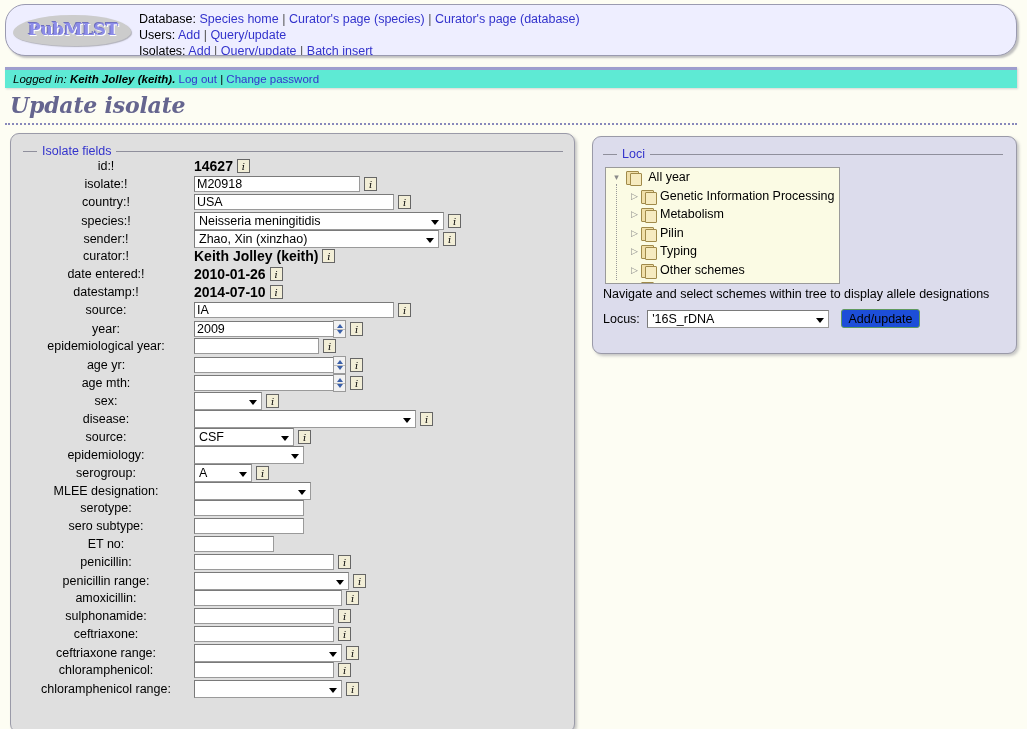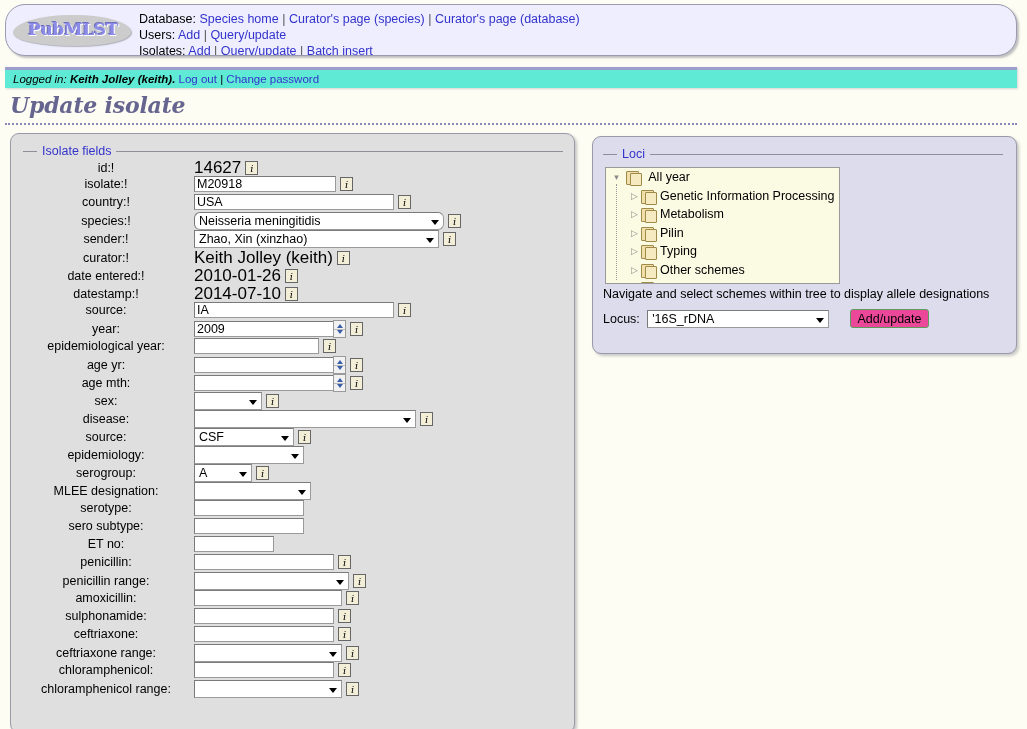--- a/index.html
+++ b/index.html
@@ -131,22 +131,22 @@
     display: inline-block;
     width: 166px;
     text-align: center;
     font-size: 12.5px;
     vertical-align: middle;
     padding-right: 5px;
     color: #000;
   }
   .fstatic {
     display: inline-block;
-    font-weight: normal;
-    font-size: 17px;
+    font-weight: bold;
+    font-size: 14px;
     vertical-align: middle;
   }
   input.tbox {
     vertical-align: middle;
     height: 16px;
     border: 1px solid #9a9a9a;
     border-top-color: #7a7a7a;
     border-left-color: #7a7a7a;
     background: #fff;
     font-family: "Liberation Sans", sans-serif;
@@ -277,25 +277,25 @@
     white-space: nowrap;
   }
   #locusrow {
     position: absolute; left: 10px; top: 172px;
     white-space: nowrap;
   }
   #locusrow .lbl { font-size: 12.5px; vertical-align: middle; margin-right: 4px; }
   .btn {
     display: inline-block;
     vertical-align: middle;
-    margin-left: 17px;
+    margin-left: 8px;
     padding: 1px 7px;
     height: 19px;
     line-height: 16px;
-    background: #ec4899;
+    background: #1d4ed8;
     border: 1px solid #5f9a5f;
     border-radius: 3px;
     font-size: 12.5px;
     color: #000;
     cursor: pointer;
     box-sizing: border-box;
   }
 </style>
 </head>
 <body>
@@ -340,23 +340,23 @@
 </div>
 
 <div id="pagetitle">Update isolate</div>
 <div id="titlerule"></div>
 
 <div id="leftpanel" class="panel">
   <fieldset id="isolate-fs">
     <legend>Isolate fields</legend>
     <div id="isolate-rows">
         <div class="frow"><span class="flabel">id:!</span><span class="fstatic">14627</span><span class="info">i</span></div>
-        <div class="frow"><span class="flabel">isolate:!</span><input class="tbox" type="text" value="M20918" style="width: 142px;"><span class="info">i</span></div>
+        <div class="frow"><span class="flabel">isolate:!</span><input class="tbox" type="text" value="M20918" style="width: 166px;"><span class="info">i</span></div>
         <div class="frow"><span class="flabel">country:!</span><input class="tbox" type="text" value="USA" style="width: 200px;"><span class="info">i</span></div>
-        <div class="frow"><span class="flabel">species:!</span><span class="sel" style="width: 250px; border-radius: 6px;"><span>Neisseria meningitidis</span><span class="arrow"></span></span><span class="info">i</span></div>
+        <div class="frow"><span class="flabel">species:!</span><span class="sel" style="width: 250px;"><span>Neisseria meningitidis</span><span class="arrow"></span></span><span class="info">i</span></div>
         <div class="frow"><span class="flabel">sender:!</span><span class="sel" style="width: 245px;"><span>Zhao, Xin (xinzhao)</span><span class="arrow"></span></span><span class="info">i</span></div>
         <div class="frow"><span class="flabel">curator:!</span><span class="fstatic">Keith Jolley (keith)</span><span class="info">i</span></div>
         <div class="frow"><span class="flabel">date entered:!</span><span class="fstatic">2010-01-26</span><span class="info">i</span></div>
         <div class="frow"><span class="flabel">datestamp:!</span><span class="fstatic">2014-07-10</span><span class="info">i</span></div>
         <div class="frow"><span class="flabel">source:</span><input class="tbox" type="text" value="IA" style="width: 200px;"><span class="info">i</span></div>
         <div class="frow"><span class="flabel">year:</span><input class="tbox" type="text" value="2009" style="width: 140px;"><span class="spin"><span class="up"></span><span class="mid"></span><span class="dn"></span></span><span class="info">i</span></div>
         <div class="frow"><span class="flabel">epidemiological year:</span><input class="tbox" type="text" style="width: 125px;"><span class="info">i</span></div>
         <div class="frow"><span class="flabel">age yr:</span><input class="tbox" type="text" style="width: 140px;"><span class="spin"><span class="up"></span><span class="mid"></span><span class="dn"></span></span><span class="info">i</span></div>
         <div class="frow"><span class="flabel">age mth:</span><input class="tbox" type="text" style="width: 140px;"><span class="spin"><span class="up"></span><span class="mid"></span><span class="dn"></span></span><span class="info">i</span></div>
         <div class="frow"><span class="flabel">sex:</span><span class="sel" style="width: 68px;"><span></span><span class="arrow"></span></span><span class="info">i</span></div>

